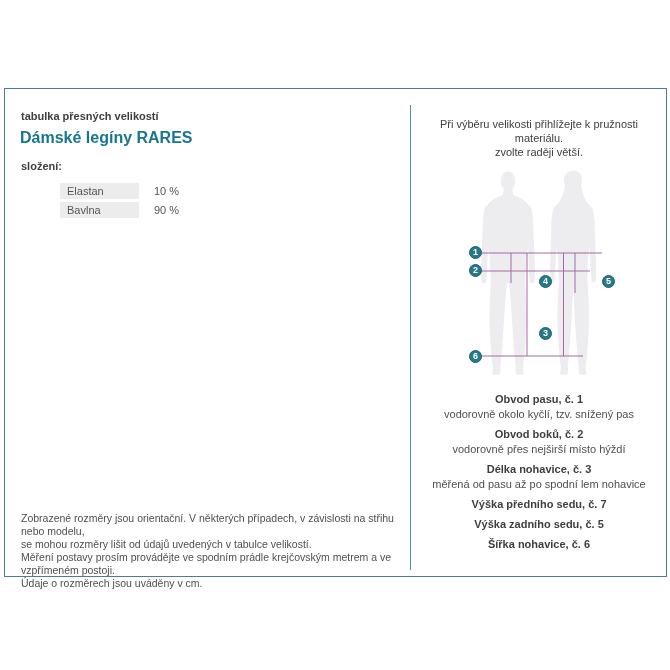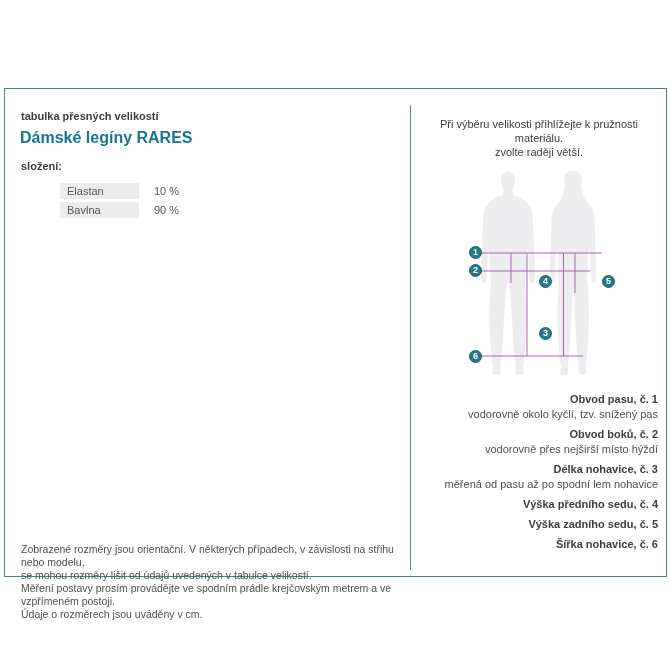--- a/index.html
+++ b/index.html
@@ -21,32 +21,32 @@
   .divider{position:absolute;left:410px;top:105px;width:1px;height:465px;background:var(--divider);}
 
   
   .subtitle{position:absolute;left:21px;top:110px;font-size:11px;font-weight:bold;color:var(--text-main);}
   .product-title{position:absolute;left:20px;top:129px;font-size:16px;font-weight:bold;color:var(--accent);}
   .comp-label{position:absolute;left:21px;top:160px;font-size:11px;font-weight:bold;color:var(--text-main);}
   .comp-table{position:absolute;left:21px;top:183px;width:200px;padding-left:39px;}
   .comp-row{display:flex;align-items:center;height:16px;margin-bottom:3px;font-size:11px;color:#555;}
   .comp-cell-label{width:79px;height:16px;line-height:16px;background:var(--cell-bg);padding-left:7px;}
   .comp-cell-value{padding-left:15px;}
-  .note{position:absolute;left:21px;top:512px;width:380px;font-size:10.5px;line-height:13px;color:var(--text-soft);margin-top:31px;}
+  .note{position:absolute;left:21px;top:512px;width:380px;font-size:10.5px;line-height:13px;color:var(--text-soft);}
 
   
   .intro{position:absolute;left:420px;top:117px;width:238px;text-align:center;font-size:11px;line-height:14px;color:var(--text-main);}
   .diagram{position:absolute;left:460px;top:165px;width:170px;height:215px;}
   .diagram svg{position:absolute;left:0;top:0;}
   .marker{position:absolute;width:13px;height:13px;border-radius:50%;background:var(--marker);border:1px solid var(--marker-border);color:#fff;font-size:9px;font-weight:bold;line-height:11px;text-align:center;}
   .m1{left:9px;top:81px;}  .m2{left:9px;top:99px;}
   .m3{left:79px;top:162px;}.m4{left:79px;top:110px;}
   .m5{left:142px;top:110px;}.m6{left:9px;top:185px;}
   .measurements{position:absolute;left:420px;top:392px;width:238px;text-align:center;color:var(--text-main);}
-  .m-group{margin-bottom:5px;text-align:right;}
+  .m-group{margin-bottom:5px;}
   .m-label{font-size:11px;font-weight:bold;line-height:15px;color:var(--text-main);}
   .m-desc{font-size:11px;line-height:15px;color:var(--text-soft);}
   .m-desc:empty{display:none;}
 </style>
 </head>
 <body>
 
 <div class="canvas">
   <div class="frame"></div>
   <div class="divider"></div>
@@ -125,21 +125,21 @@
     </div>
     <div class="m-group">
       <div class="m-label">Obvod boků, č. 2</div>
       <div class="m-desc">vodorovně přes nejširší místo hýždí</div>
     </div>
     <div class="m-group">
       <div class="m-label">Délka nohavice, č. 3</div>
       <div class="m-desc">měřená od pasu až po spodní lem nohavice</div>
     </div>
     <div class="m-group">
-      <div class="m-label">Výška předního sedu, č. 4</div>
+      <div class="m-label">Výška předního sedu, č. 7</div>
 
     </div>
     <div class="m-group">
       <div class="m-label">Výška zadního sedu, č. 5</div>
 
     </div>
     <div class="m-group">
       <div class="m-label">Šířka nohavice, č. 6</div>
 
     </div>

